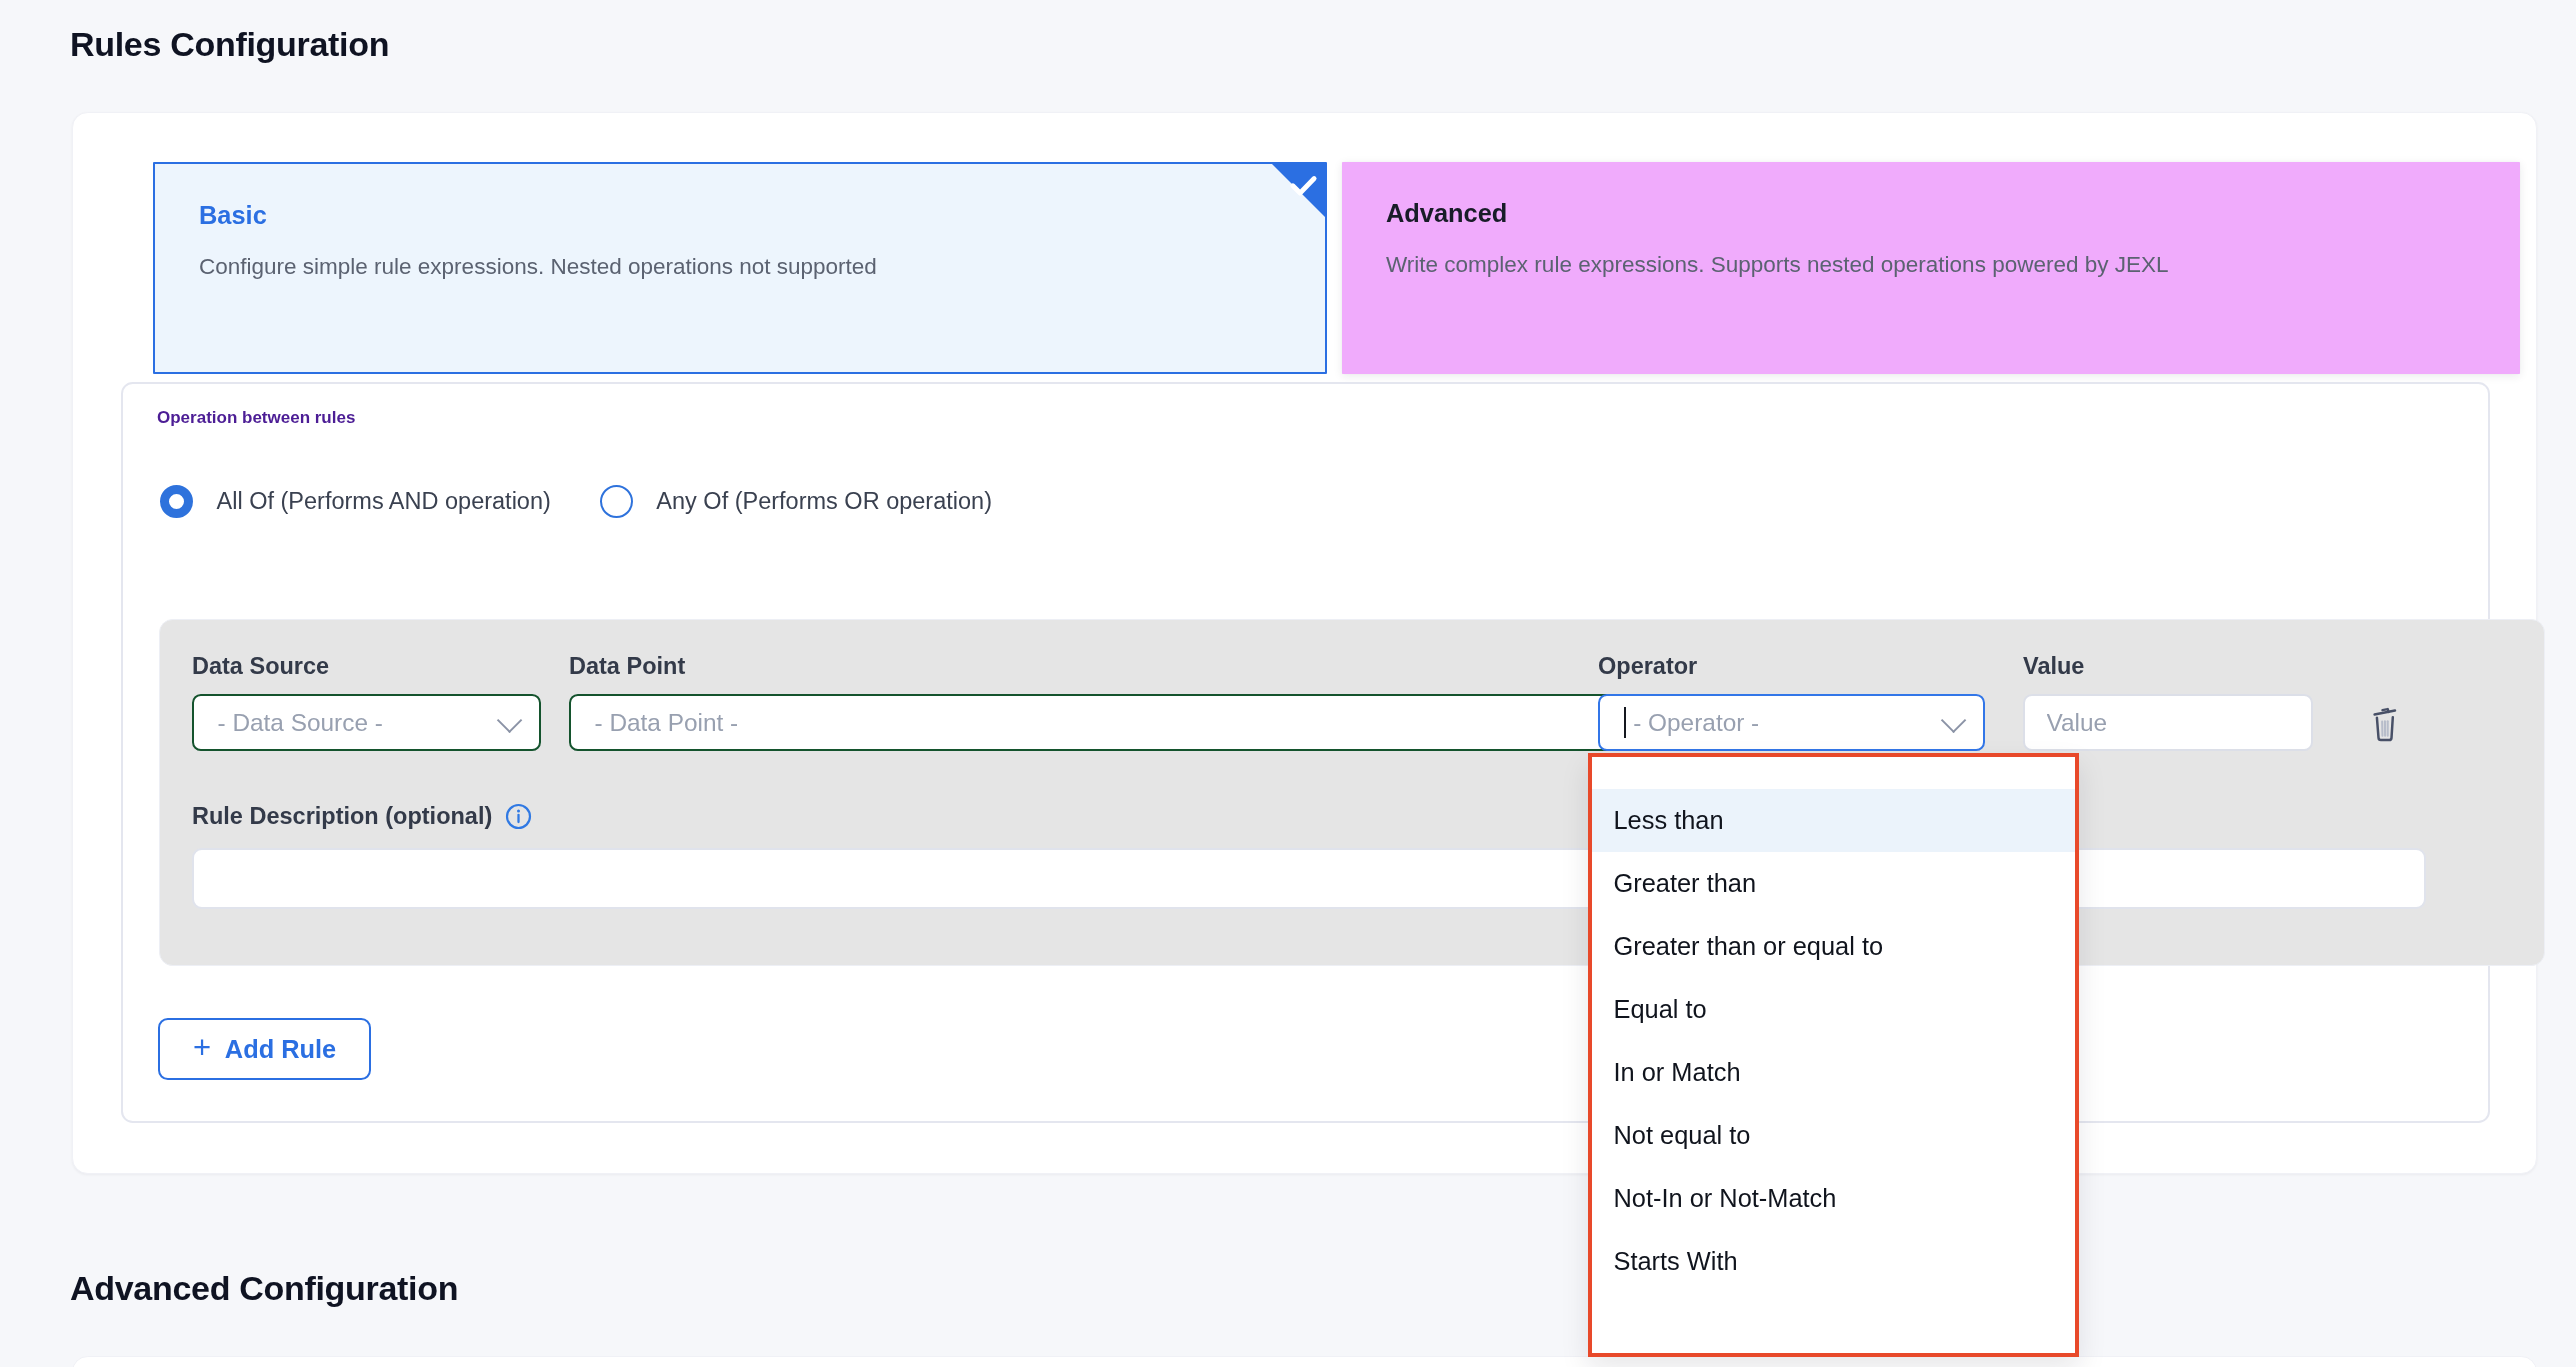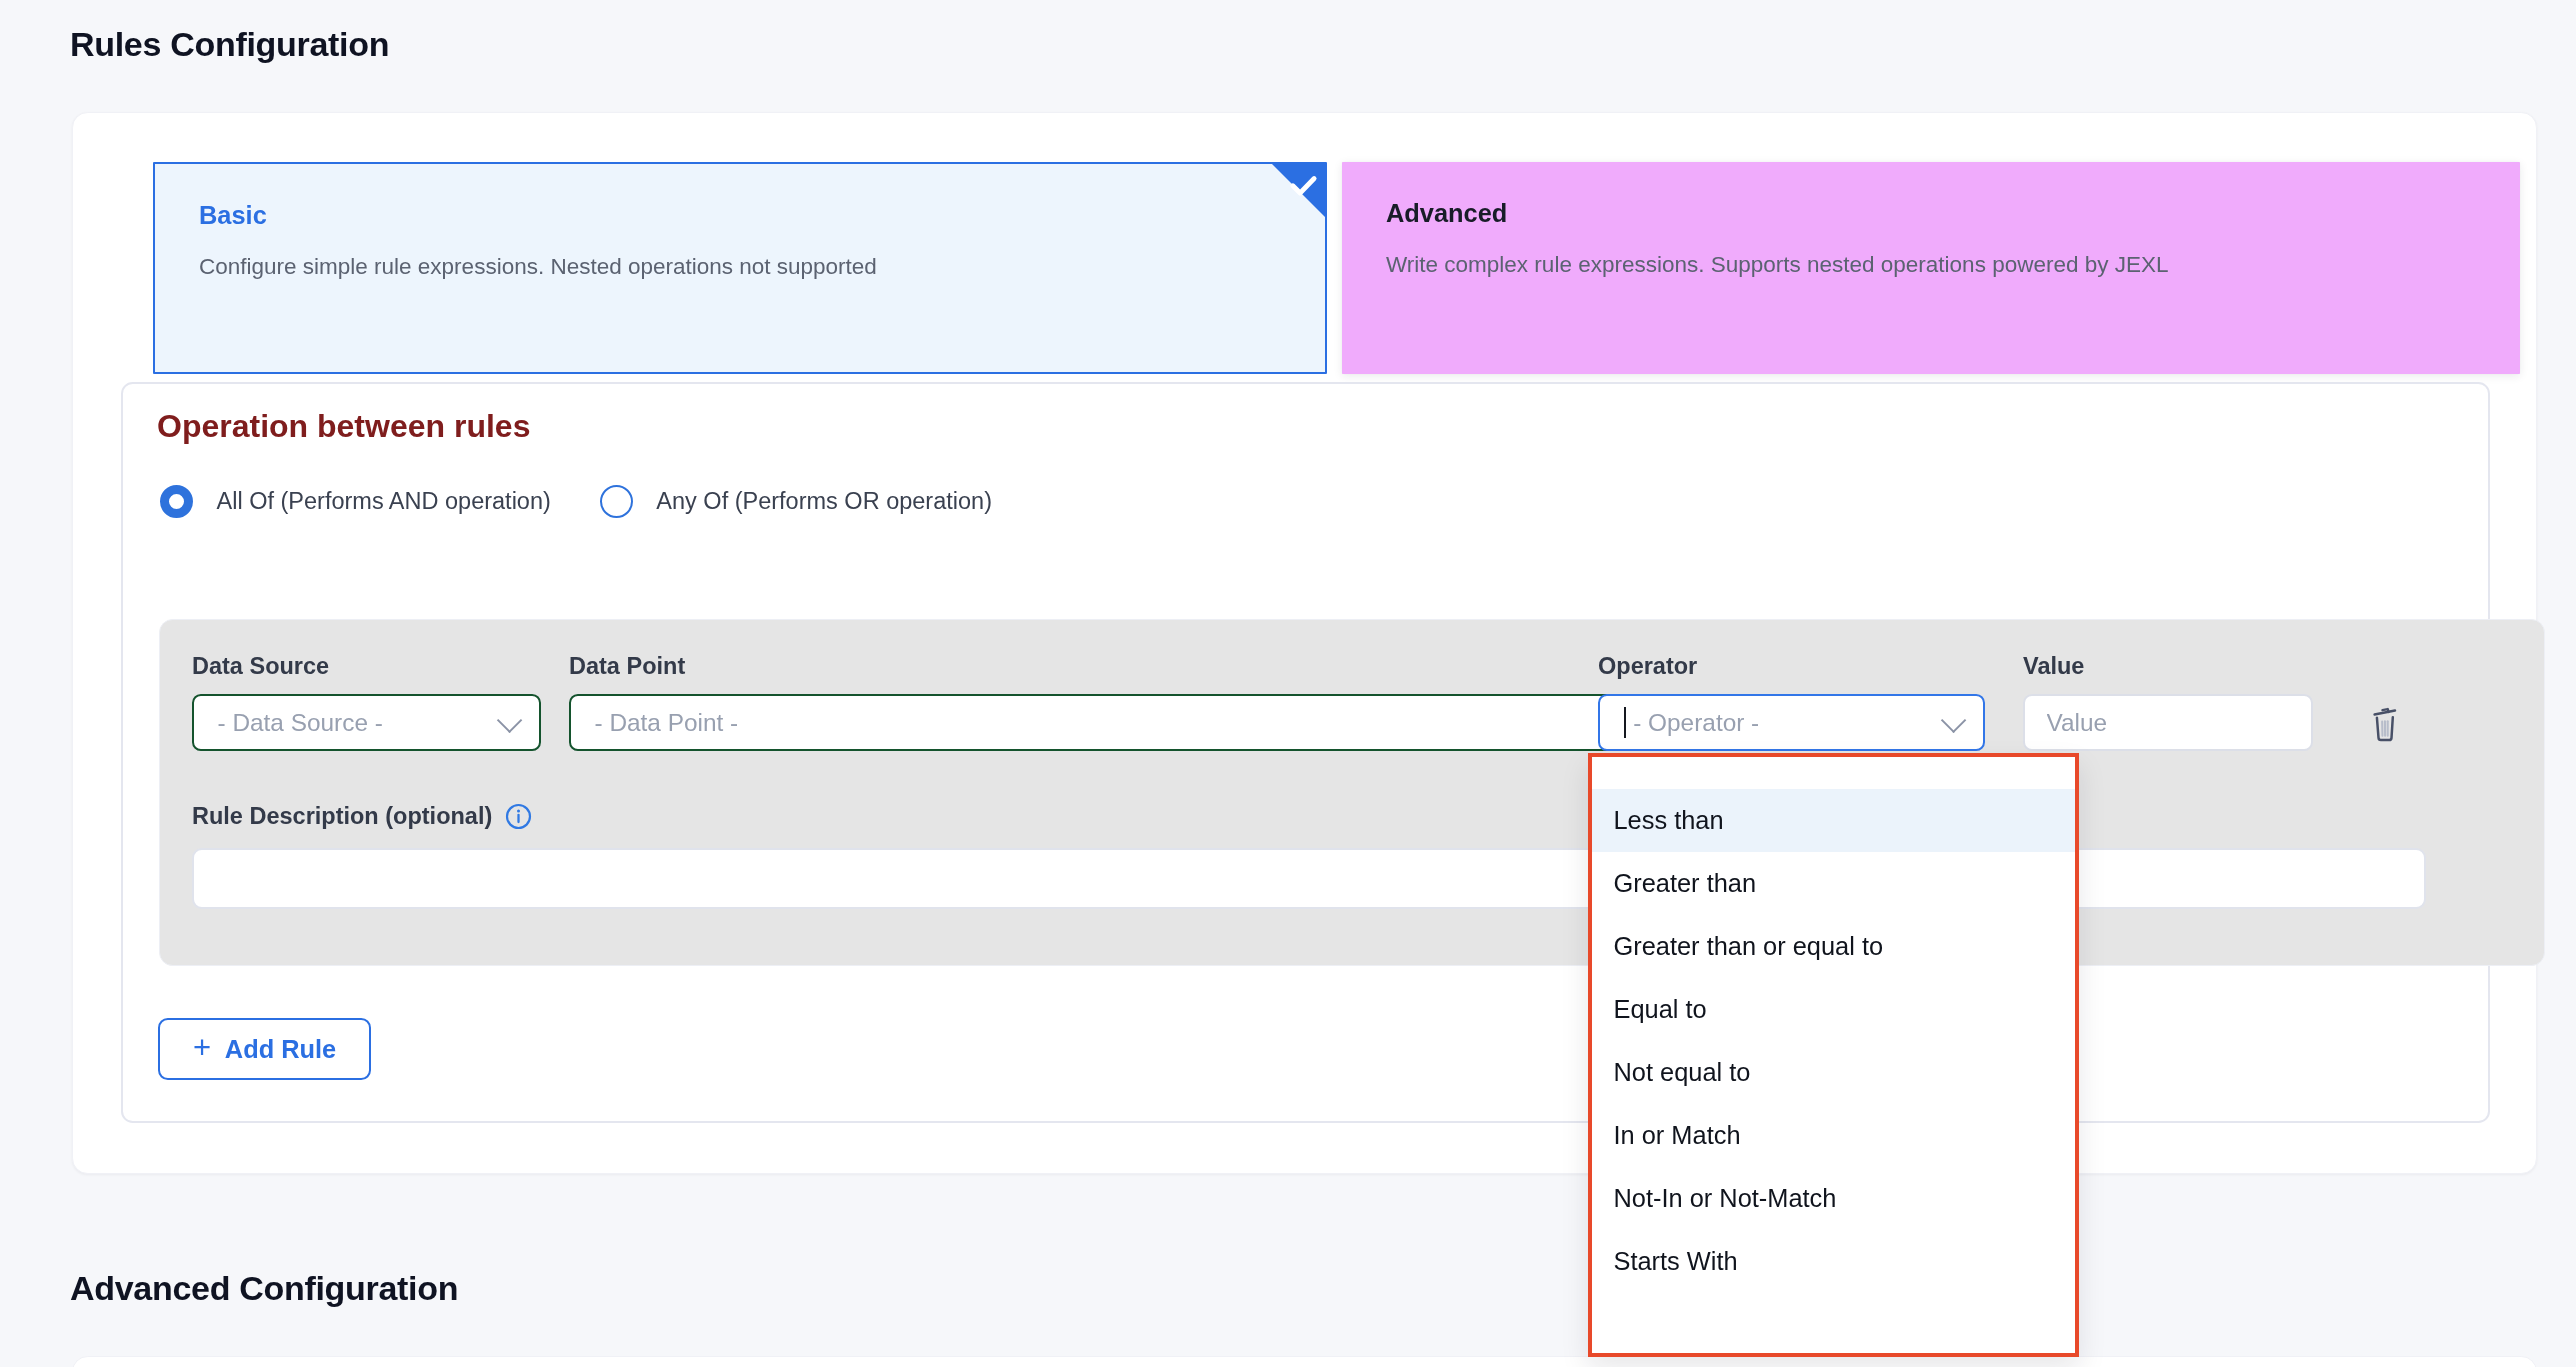--- a/index.html
+++ b/index.html
@@ -24,21 +24,21 @@
   .tile-advanced{left:1238px;width:1178px;background:#f0abfc;box-shadow:0 2px 9.8px rgba(24,28,45,.09),0 0 1px rgba(0,0,0,.08);}
   .tile-title{font-size:25.4px;font-weight:700;}
   .tile-basic .tile-title{color:#2b6fe2;}
   .tile-advanced .tile-title{color:#181c28;}
   .tile-desc{margin-top:23.5px;font-size:22.5px;color:#5b6271;}
   .tile-corner{position:absolute;top:-1px;right:-1px;width:0;height:0;border-top:55px solid #2b6fe2;border-left:55px solid transparent;}
   .tile-corner-check{position:absolute;top:9.8px;right:6.8px;}
 
   
   .op-box{position:absolute;left:48px;top:269px;width:2369px;height:741px;border:2px solid #e4e6ef;border-radius:11.7px;box-sizing:border-box;background:#fff;}
-  .op-title{position:absolute;left:34px;top:23.5px;font-size:32px;font-weight:700;color:#7f1d1d;}
+  .op-title{position:absolute;left:34px;top:23.5px;font-size:17px;font-weight:700;color:#4c1d95;}
   .radio-row{position:absolute;left:37px;top:101px;display:flex;align-items:center;}
   .radio{width:33px;height:33px;border-radius:50%;background:#fff;box-sizing:border-box;cursor:pointer;flex:none;}
   .radio.on{border:9.8px solid #2e72dc;}
   .radio.off{border:2.9px solid #2e72dc;}
   .radio-label{margin-left:23.5px;font-size:23.5px;color:#3a4150;}
   .radio-gap{width:49px;flex:none;}
 
   
   .rule-card{position:absolute;left:36px;top:235px;width:2386px;height:347px;background:#e5e5e5;border:1px solid #edeff5;border-radius:13.7px;box-sizing:border-box;}
   .fgroup{position:absolute;top:0;}
@@ -182,21 +182,21 @@
       <span>Add Rule</span>
     </button>
   </div>
 </section>
 
 <div class="dropdown">
   <div class="dd-option highlighted">Less than</div>
   <div class="dd-option">Greater than</div>
   <div class="dd-option">Greater than or equal to</div>
   <div class="dd-option">Equal to</div>
+  <div class="dd-option">In or Match</div>
   <div class="dd-option">Not equal to</div>
-  <div class="dd-option">In or Match</div>
   <div class="dd-option">Not-In or Not-Match</div>
   <div class="dd-option">Starts With</div>
 </div>
 
 <h2 class="section-title">Advanced Configuration</h2>
 <div class="bottom-card"></div>
 
 
 </body></html>

